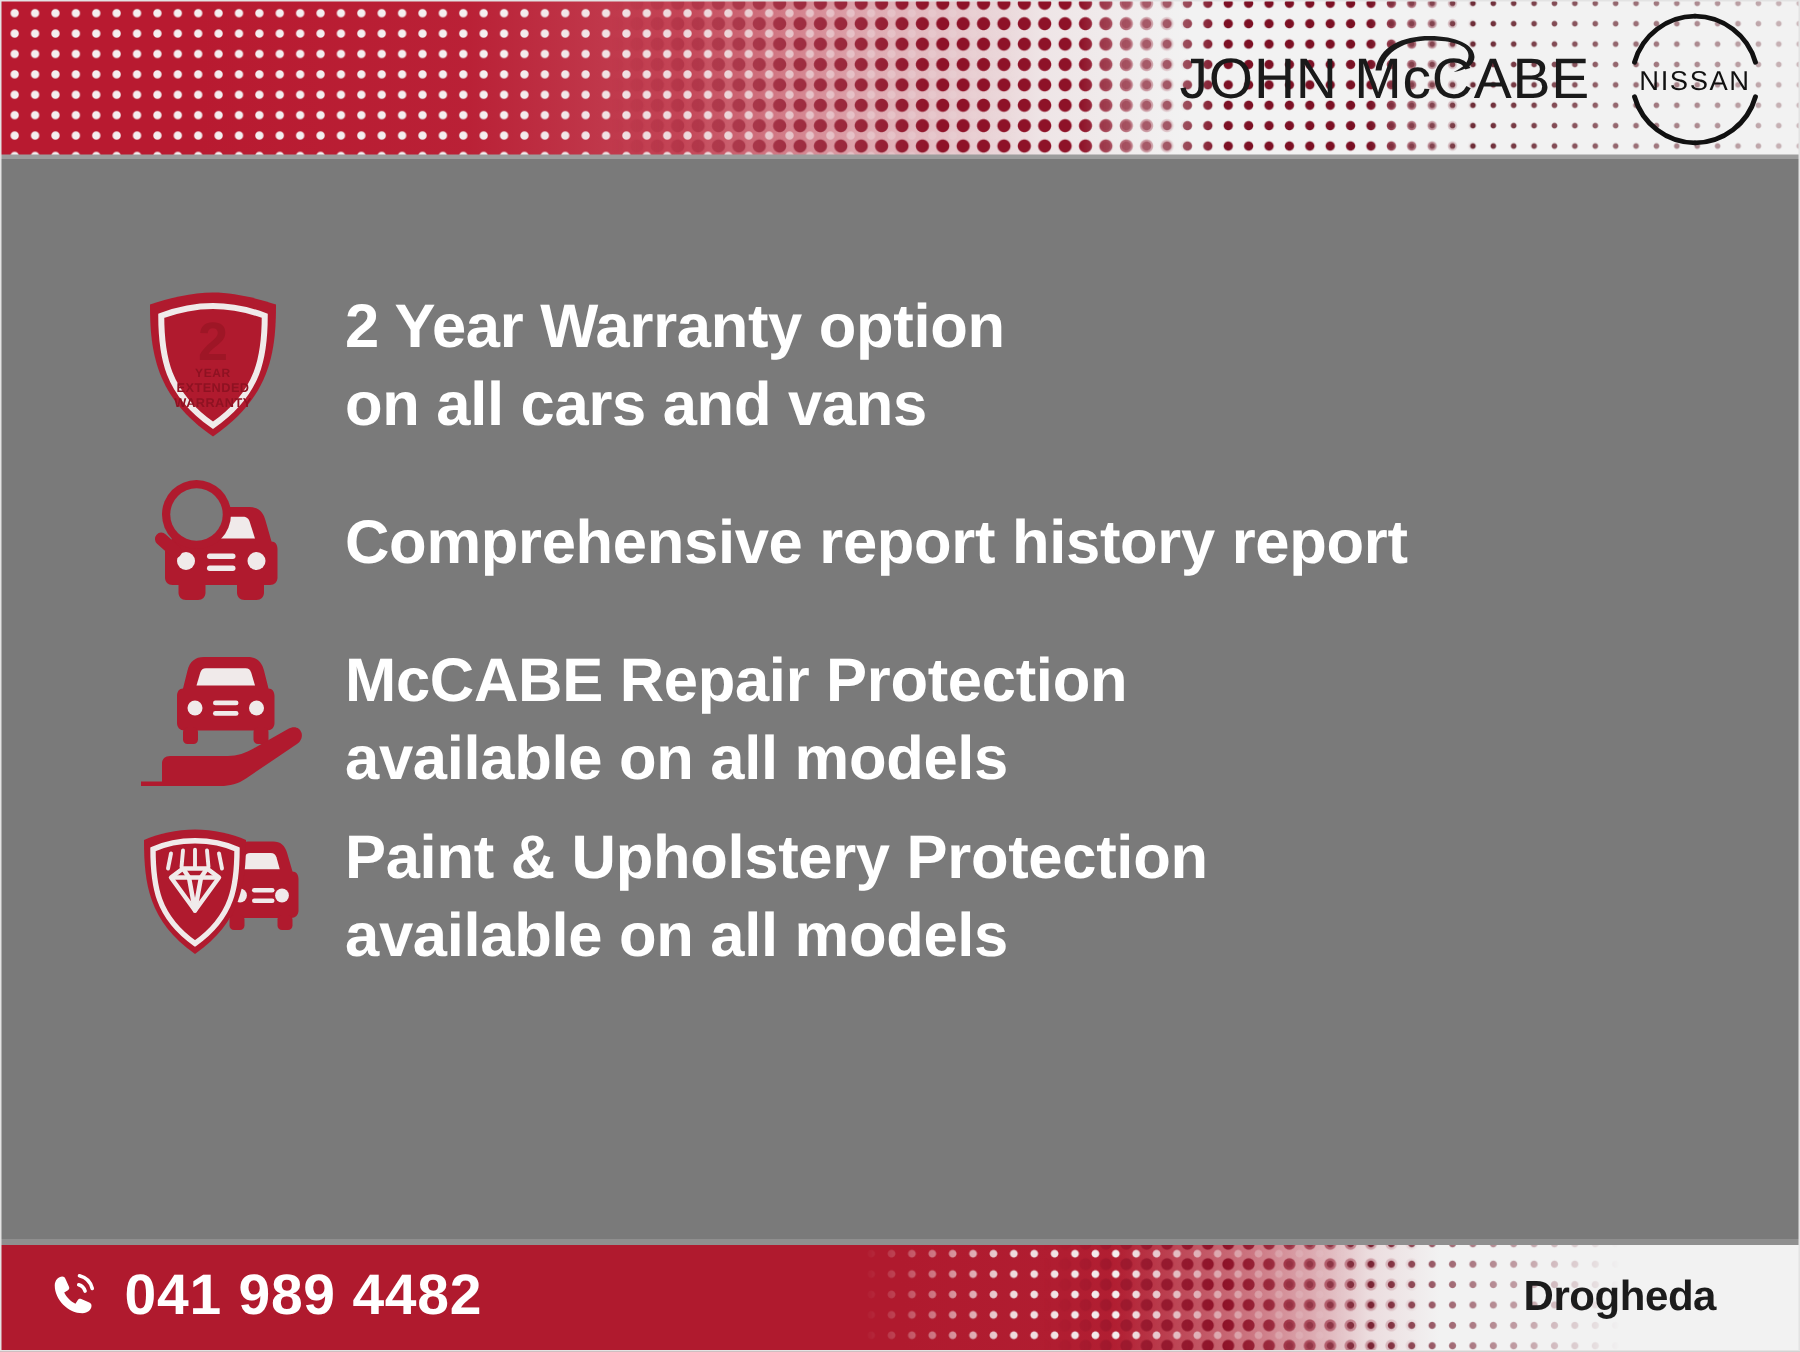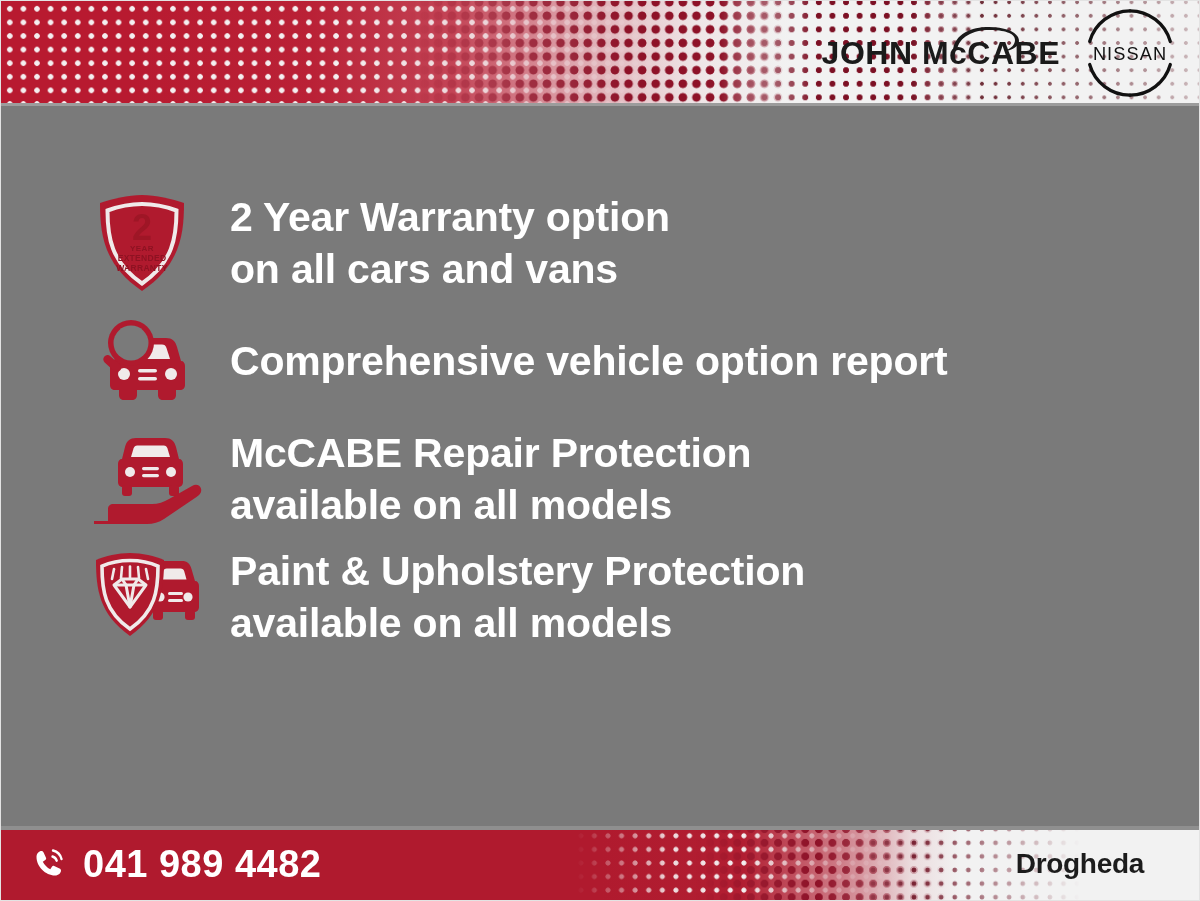--- a/index.html
+++ b/index.html
@@ -101,22 +101,22 @@
   .brand {
     position: absolute;
     right: 22px; top: 0;
     height: 106px;
     display: flex;
     align-items: center;
     gap: 22px;
   }
   .brand-wordmark {
     position: relative;
-    font-size: 32px;
-    font-weight: 700;
+    font-size: 38px;
+    font-weight: 400;
     letter-spacing: 0.5px;
     color: #1a1a1a;
     white-space: nowrap;
     line-height: 1;
   }
   .brand-swoosh {
     position: absolute;
     left: 127px;
     top: -11px;
     width: 72px;
@@ -323,21 +323,21 @@
             <circle cx="79" cy="59" r="6" fill="#f0eaea"></circle>
             <rect x="46" y="54" width="19" height="3.6" rx="1.8" fill="#f0eaea"></rect>
             <rect x="46" y="62" width="19" height="3.6" rx="1.8" fill="#f0eaea"></rect>
             <g>
               <circle cx="39" cy="28" r="23" fill="#b01a2e"></circle>
               <circle cx="39" cy="28" r="17.5" fill="#7a7a7a"></circle>
               <rect x="10" y="44" width="21" height="8.5" rx="4.2" fill="#b01a2e" transform="rotate(42 20 48)"></rect>
             </g>
           </svg>
         </div>
-        <div class="feature-text">Comprehensive vehicle option report</div>
+        <div class="feature-text">Comprehensive report history report</div>
       </div>
 
       <div class="feature">
         <div class="feature-icon">
           <svg width="110" height="100" viewBox="0 0 110 100">
             <g fill="#b01a2e">
               <path d="M30 30 L33 18 C34.5 12 38 9 44 9 L73 9 C79 9 82.5 12 84 18 L87 30 C89.5 30 91 32 91 35 L91 53 C91 56 89 58 86 58 L31 58 C28 58 26 56 26 53 L26 35 C26 32 27.5 30 30 30 Z"></path>
               <rect x="30" y="56" width="10" height="11" rx="3"></rect>
               <rect x="77" y="56" width="10" height="11" rx="3"></rect>
             </g>

